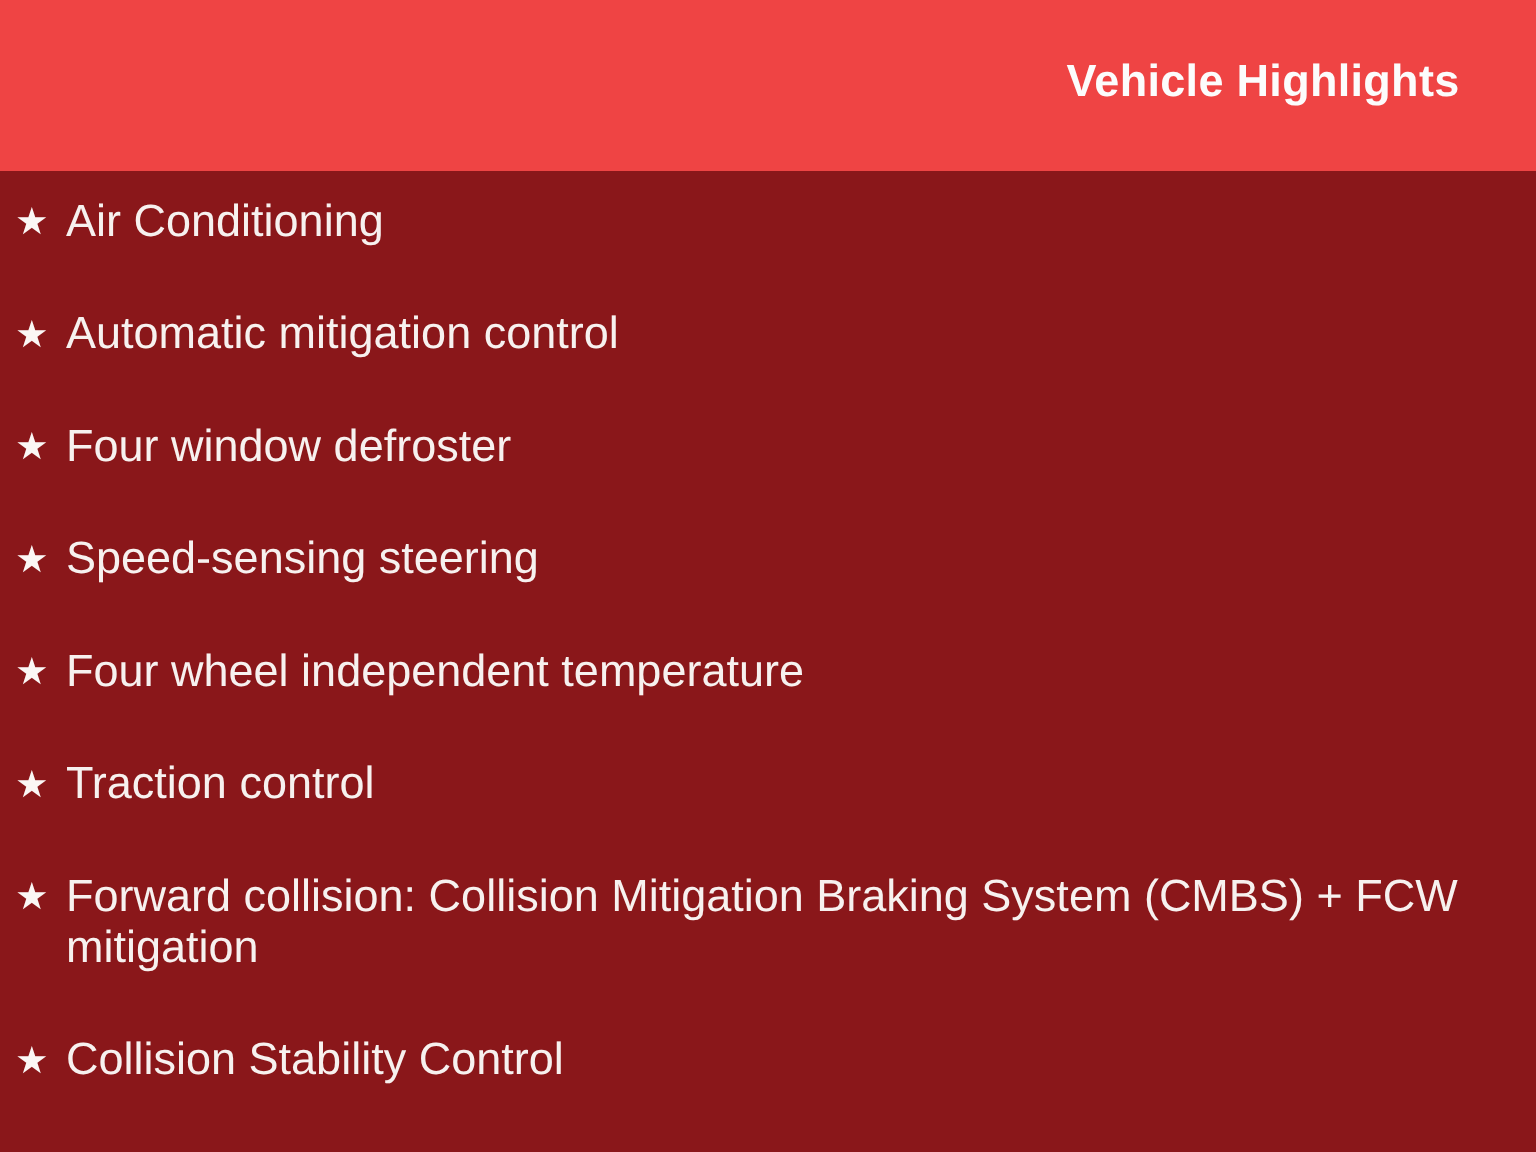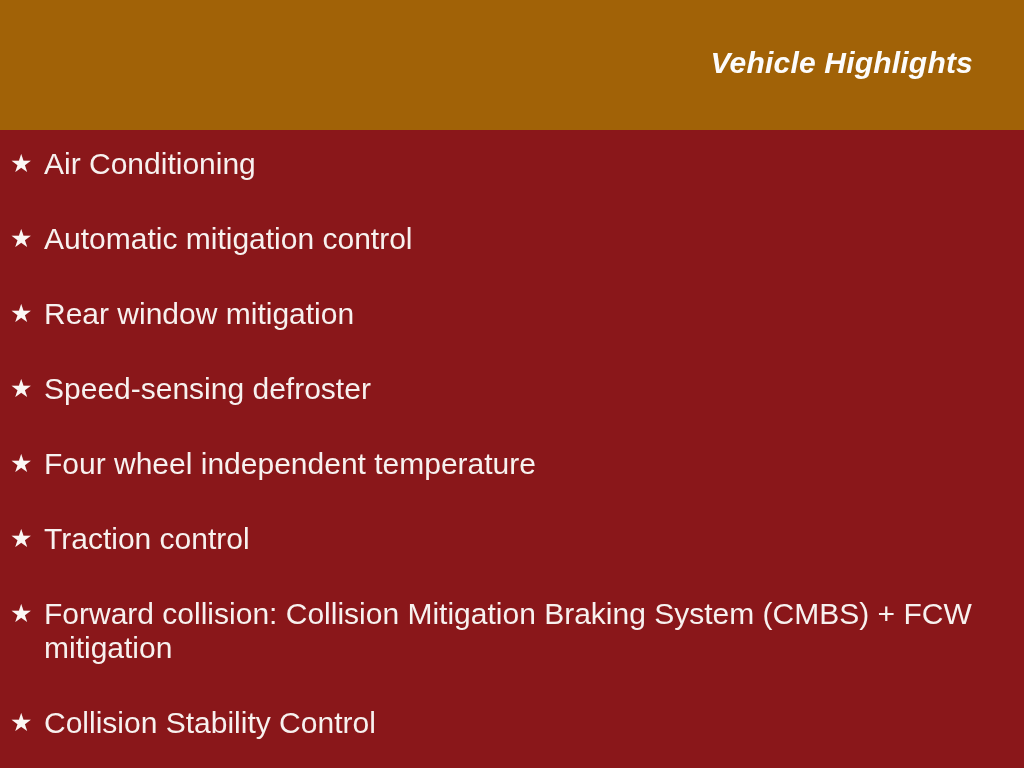--- a/index.html
+++ b/index.html
@@ -13,27 +13,26 @@
   .slide {
     position: relative;
     width: 1024px;
     height: 768px;
     background: #8a171a;
     font-family: "Liberation Sans", sans-serif;
   }
   .header {
     box-sizing: border-box;
     width: 1024px;
-    height: 130px;
-    background: #a16207;
+    height: 114px;
+    background: #ef4444;
     display: flex;
     align-items: center;
     justify-content: flex-end;
     padding-right: 51px;
-    font-style: italic;
   }
   .header-title {
     color: #fcfcfc;
     font-size: 30px;
     font-weight: 700;
     letter-spacing: 0.2px;
     position: relative;
     top: -2px;
   }
   .feature-list {
@@ -75,25 +74,25 @@
     <li>
       <span class="star">★</span>
       <span class="item-text">Air Conditioning</span>
     </li>
     <li>
       <span class="star">★</span>
       <span class="item-text">Automatic mitigation control</span>
     </li>
     <li>
       <span class="star">★</span>
-      <span class="item-text">Rear window mitigation</span>
+      <span class="item-text">Four window defroster</span>
     </li>
     <li>
       <span class="star">★</span>
-      <span class="item-text">Speed-sensing defroster</span>
+      <span class="item-text">Speed-sensing steering</span>
     </li>
     <li>
       <span class="star">★</span>
       <span class="item-text">Four wheel independent temperature</span>
     </li>
     <li>
       <span class="star">★</span>
       <span class="item-text">Traction control</span>
     </li>
     <li>

